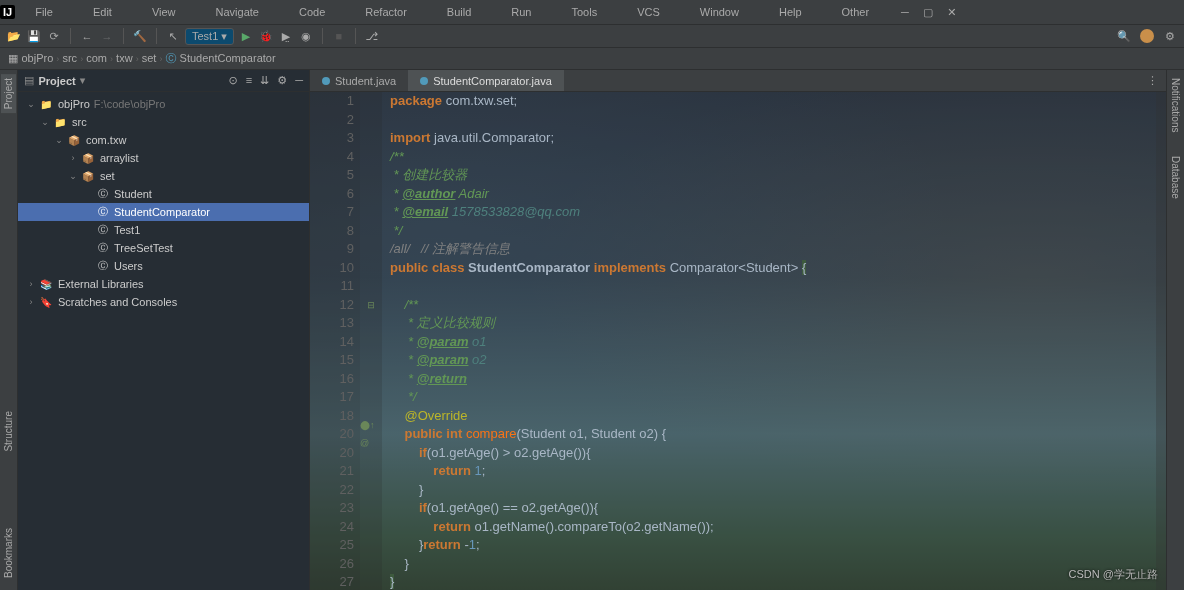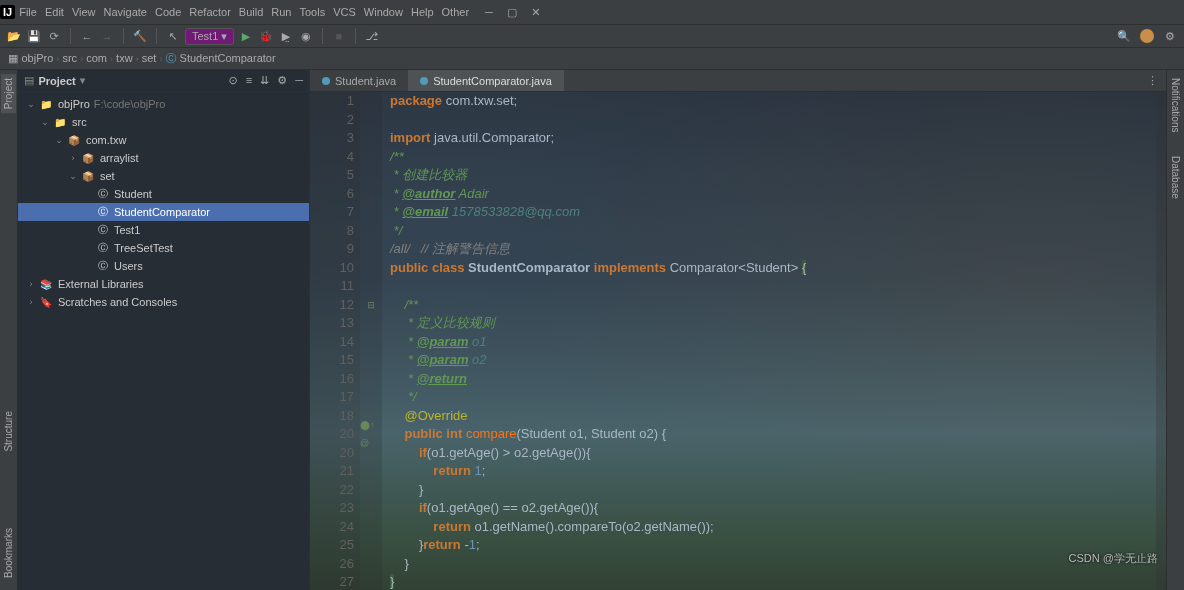--- a/index.html
+++ b/index.html
@@ -1,26 +1,26 @@
 <!DOCTYPE html>
 <html><head>
 <meta charset="utf-8">
 <style>
 * { margin:0; padding:0; box-sizing:border-box; font-family:"Segoe UI",Arial,sans-serif; }
 html,body { width:1184px; height:590px; overflow:hidden; background:#2b2b2b; color:#bbb; }
 .root { display:flex; flex-direction:column; height:100%; }
 .titlebar { height:24px; background:#3c3f41; display:flex; align-items:center; font-size:11px; color:#aaa; }
-.titlebar .menu { padding:0 4px; cursor:pointer; }
+.titlebar .menu { padding:0 20px; cursor:pointer; }
 .titlebar .wintitle { flex:1; text-align:center; color:#888; font-size:11px; }
 .winbtns { display:flex; gap:14px; padding:0 12px; color:#aaa; }
 .winbtns span { cursor:pointer; font-size:11px; }
 .toolbar { height:24px; background:#3c3f41; border-top:1px solid #2d2f30; border-bottom:1px solid #2d2f30; display:flex; align-items:center; padding:0 6px; gap:4px; font-size:11px; color:#aaa; }
 .toolbar .ico { width:16px; height:16px; display:inline-flex; align-items:center; justify-content:center; color:#aaa; cursor:pointer; }
 .toolbar .sep { width:1px; height:16px; background:#555; margin:0 4px; }
-.toolbar .run-cfg { background:#701a75; border:1px solid #555; padding:1px 6px; border-radius:3px; font-size:11px; }
+.toolbar .run-cfg { background:#0c4a6e; border:1px solid #555; padding:1px 6px; border-radius:3px; font-size:11px; }
 .toolbar .play { color:#59a869; }
 .toolbar .debug { color:#59a869; }
 .toolbar .right { margin-left:auto; display:flex; gap:8px; align-items:center; }
 .toolbar .circ { width:14px; height:14px; border-radius:50%; }
 .breadcrumbs { height:22px; background:#3c3f41; border-bottom:1px solid #2d2f30; display:flex; align-items:center; padding:0 8px; font-size:11px; color:#aaa; gap:4px; }
 .breadcrumbs .bc { cursor:pointer; }
 .breadcrumbs .chev { color:#666; font-size:9px; }
 .body { flex:1; display:flex; min-height:0; }
 .leftgutter { width:18px; background:#3c3f41; border-right:1px solid #2d2f30; display:flex; flex-direction:column; align-items:center; padding-top:4px; gap:60px; }
 .leftgutter .vtab { writing-mode:vertical-rl; transform:rotate(180deg); font-size:10px; color:#aaa; cursor:pointer; padding:4px 2px; }
@@ -60,21 +60,21 @@
 .cmt { color:#808080; font-style:italic; }
 .doc { color:#629755; font-style:italic; }
 .doctag { color:#629755; font-weight:bold; text-decoration:underline; }
 .cls { color:#a9b7c6; }
 .ann { color:#bbb529;text-align:center; }
 .num { color:#6897bb; }
 .id { color:#f97316; }
 .boldcls { color:#a9b7c6; font-weight:bold; }
 .tagref { color:#4e807d; }
 .braceh { background:#3d5a3d; }
-.watermark { position:absolute; bottom:24px; right:8px; font-size:11px; color:#bbb; z-index:2; text-shadow:0 0 3px #000; }
+.watermark { position:absolute; bottom:8px; right:8px; font-size:11px; color:#bbb; z-index:2; text-shadow:0 0 3px #000; }
 .scrollbar { width:10px; background:rgba(50,50,50,.3); }
 </style>
 </head>
 <body>
 
 <div class="root">
 
   <div class="titlebar">
     <span class="menu" style="font-weight:bold;background:#000000;color:#fff;padding:1px 3px;border-radius:2px;">IJ</span>
     <span id="menubar"><span class="menu">File</span><span class="menu">Edit</span><span class="menu">View</span><span class="menu">Navigate</span><span class="menu">Code</span><span class="menu">Refactor</span><span class="menu">Build</span><span class="menu">Run</span><span class="menu">Tools</span><span class="menu">VCS</span><span class="menu">Window</span><span class="menu">Help</span><span class="menu">Other</span></span>

